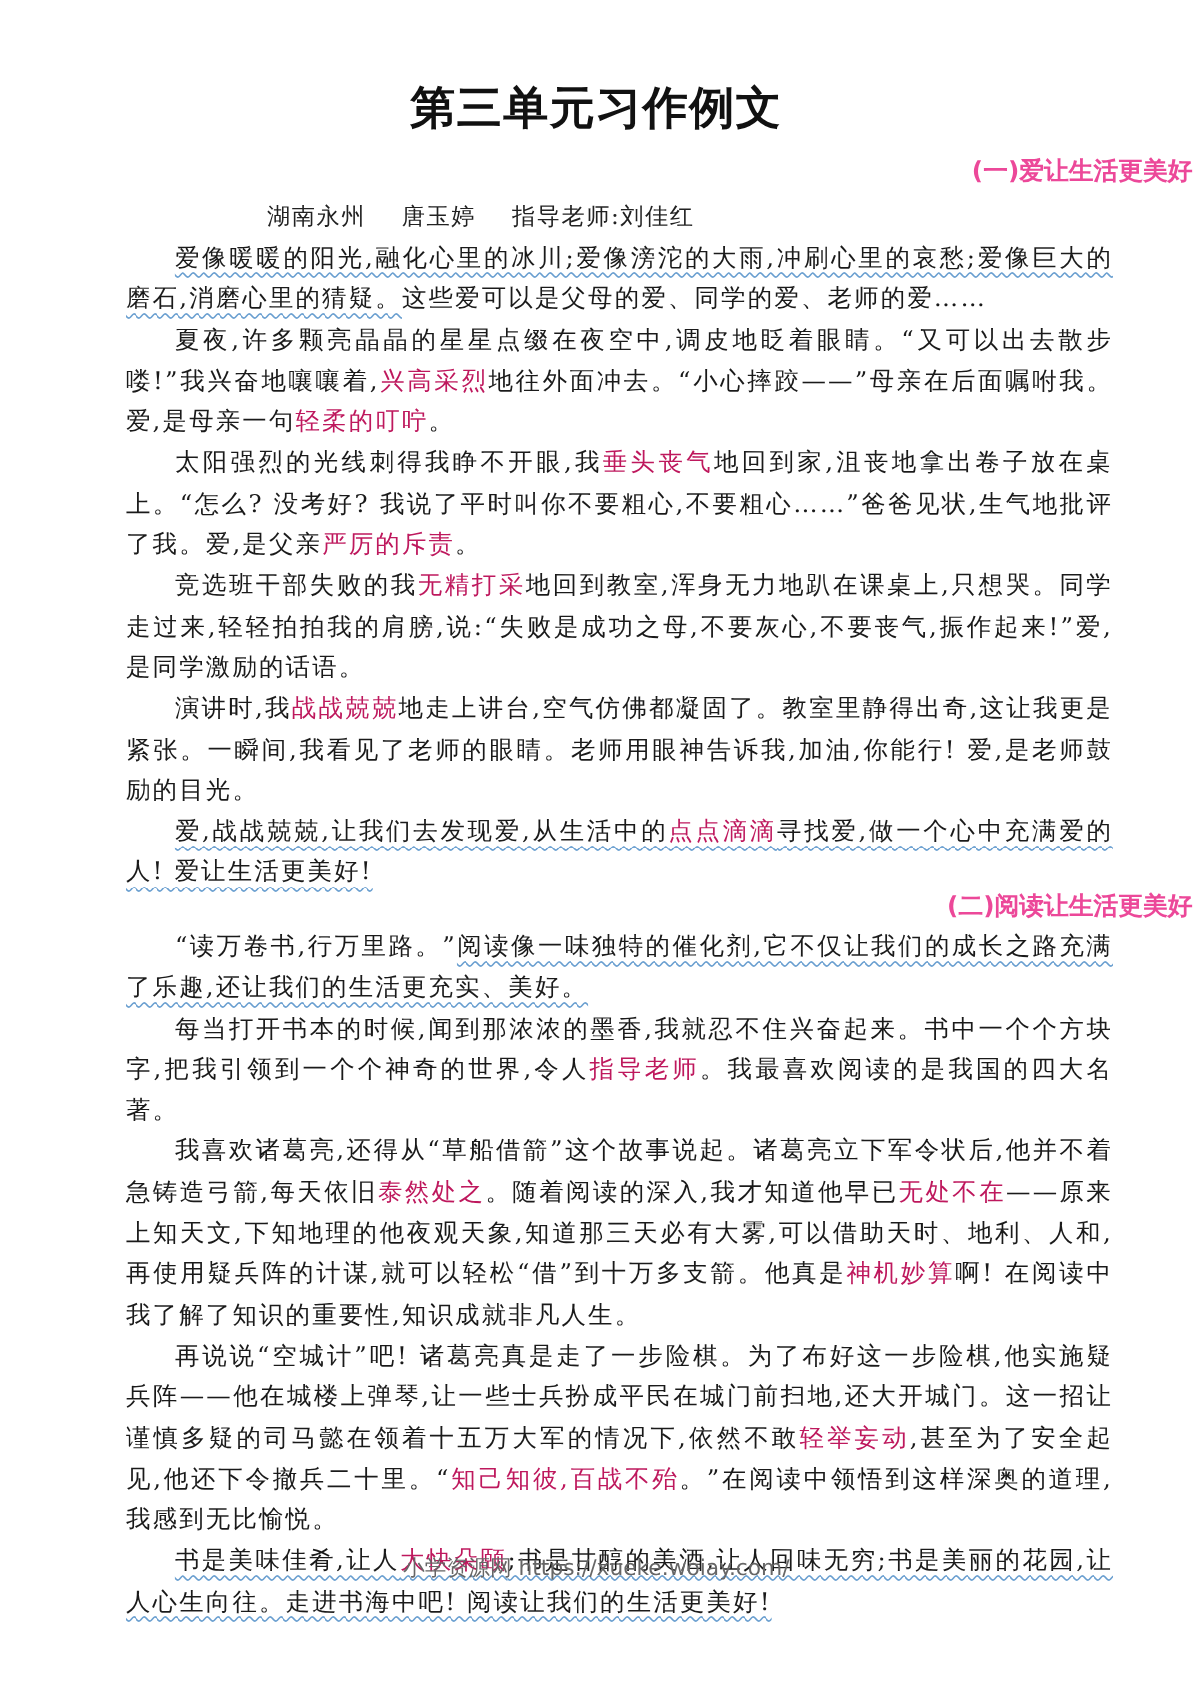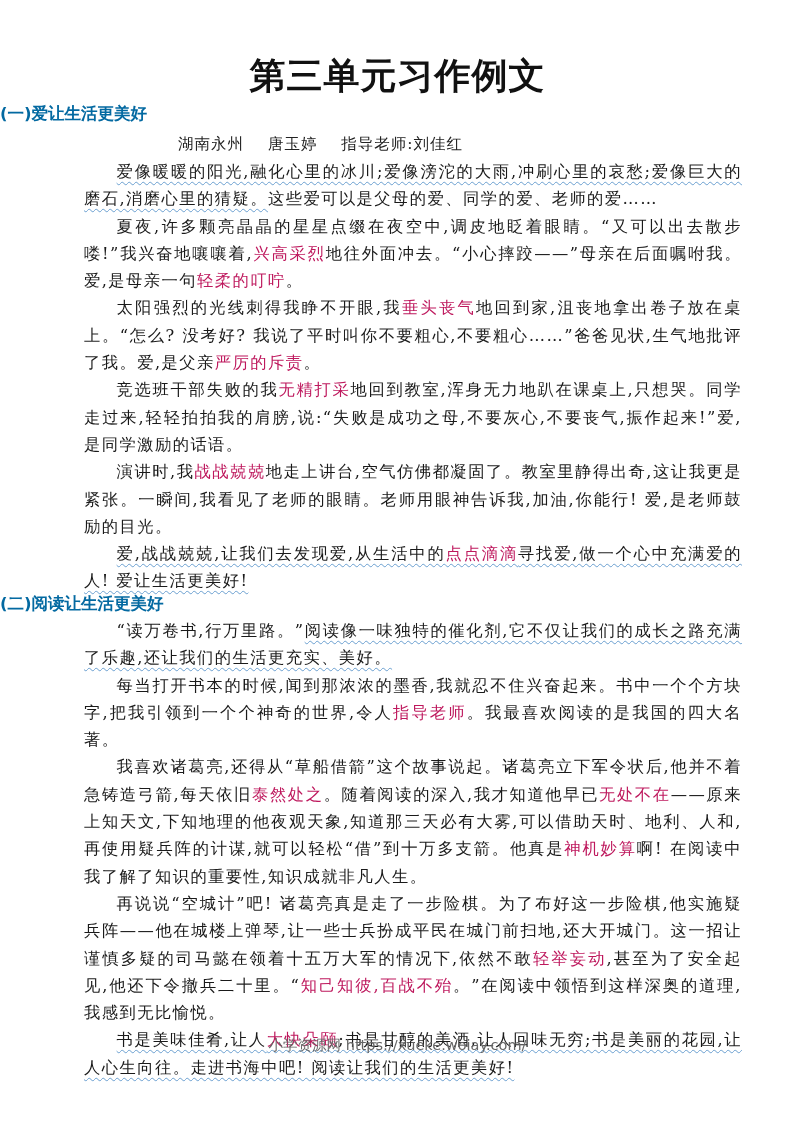--- a/index.html
+++ b/index.html
@@ -1,23 +1,23 @@
 <!DOCTYPE html>
 <html><head>
 <meta charset="utf-8">
 <style>
   html, body { margin: 0; padding: 0; background: #ffffff; }
   body { width: 795px; height: 1122px; position: relative; overflow: hidden;
          font-family: "DejaVu Serif", "Liberation Serif", serif; color: #1a1a1a; }
   .page { position: absolute; left: 0; top: 0; width: 795px; height: 1122px; }
   .title { position: absolute; left: 0; top: 52px; width: 795px; text-align: center;
-           font-family: "DejaVu Serif", serif; font-weight: bold; font-size: 36px;
+           font-family: "DejaVu Serif", serif; font-weight: bold; font-size: 30px;
            letter-spacing: 1px; color: #111; }
-  .sec-title { position: absolute; left: 0; width: 795px; text-align: left;
-               font-family: "DejaVu Sans", sans-serif; font-weight: bold; font-size: 16.5px; color: #0369a1; }
+  .sec-title { position: absolute; left: 0; width: 795px; text-align: right;
+               font-family: "DejaVu Sans", sans-serif; font-weight: bold; font-size: 16.5px; color: #ec4899; }
   .byline { position: absolute; left: 0; top: 134px; width: 641px; text-align: center;
             font-size: 15.5px; color: #222; letter-spacing: 1px; }
   .byline span { margin: 0 9px; }
   .body { position: absolute; left: 84px; width: 658px; font-size: 16.3px;
           line-height: 27.3px; letter-spacing: 1.45px; text-align: justify; }
   .body p { margin: 0; text-indent: 2em; }
   .hl { color: #be185d; }
   .wavy { text-decoration: underline wavy #6a9fd0; text-decoration-thickness: 1px;
           text-underline-offset: 4px; }
   .footer { position: absolute; left: 0; top: 1036px; width: 795px; text-align: center;

